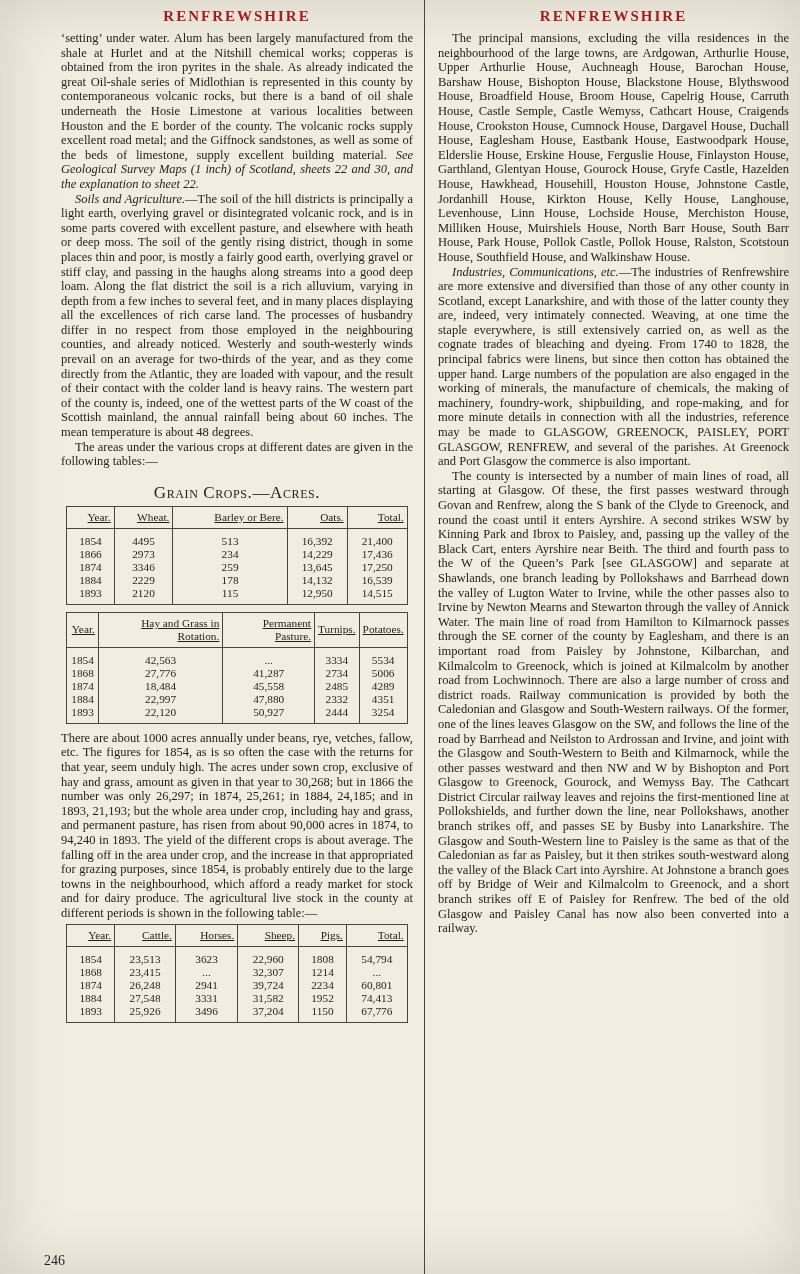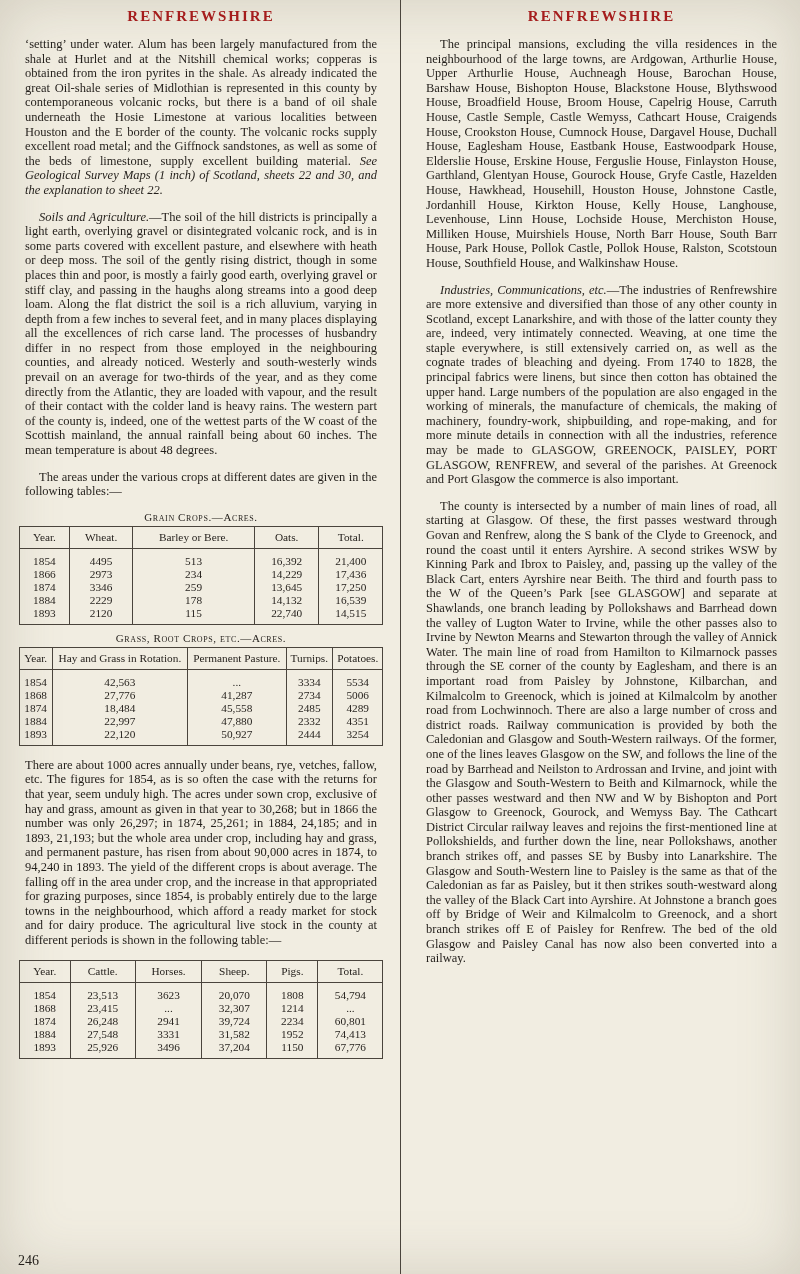--- a/index.html
+++ b/index.html
@@ -7,78 +7,79 @@
     position: relative;
     width: 800px;
     height: 1274px;
     margin: 0 auto;
     background: var(--color-paper, #f1ede1);
     color: var(--color-ink, #221e1a);
     font-family: "Liberation Serif", "DejaVu Serif", serif;
     overflow: hidden;
     box-shadow: inset 0 0 60px rgba(120,110,90,0.25);
   }
-  .columns { display: flex; height: 100%; }
+  .columns { display: flex; height: 100%; padding-left: 48px; }
   .col { box-sizing: border-box; width: 50%; }
   .col-left  { padding: 6px 11px 26px 13px; }
   .col-right { padding: 6px 11px 6px 13px; border-left: 1px solid var(--color-rule, #4a443c); }
   .col-header {
     margin: 2px 0 6px 0;
     text-align: center;
     font-size: 15px;
     font-weight: bold;
     letter-spacing: 2px;
     color: var(--color-header, #a51d1d);
   }
   .para {
-    margin: 12px;
+    margin: 0;
     font-size: 12.5px;
     line-height: 14.6px;
     text-align: justify;
     text-indent: 14px;
     hyphens: auto;
   }
   .no-indent { text-indent: 0; }
   .italic { font-style: italic; }
   .table-caption {
-    margin: 7px 0 2px 0;
+    margin: 14px 0 2px 0;
     text-align: center;
     font-variant: small-caps;
     letter-spacing: 0.6px;
-    font-size: 11px;
+    font-size: 17px;
   }
   table.data-table {
     width: 97%;
     margin: 3px auto 7px auto;
     border-collapse: collapse;
     border: 1px solid var(--color-rule, #4a443c);
     font-size: 11.3px;
     line-height: 13px;
   }
   table.data-table th {
     font-weight: normal;
     border-bottom: 1px solid var(--color-rule, #4a443c);
     border-left: 1px solid var(--color-rule, #4a443c);
     padding: 4px 3px;
-    text-align: center;
+    text-align: right;
     vertical-align: middle;
+    text-decoration: underline;
   }
   table.data-table td {
     border-left: 1px solid var(--color-rule, #4a443c);
     padding: 0 4px;
     text-align: center;
     vertical-align: top;
   }
   table.data-table th:first-child,
   table.data-table td:first-child { border-left: none; }
   table.data-table tbody tr:first-child td { padding-top: 6px; }
   table.data-table tbody tr:last-child td { padding-bottom: 4px; }
   .page-number {
     position: absolute;
-    left: 18px;
+    left: 44px;
     bottom: 5px;
     font-size: 14px;
   }
 </style>
 </head>
 <body>
 
 <div class="page">
   <div class="columns">
 
@@ -128,27 +129,26 @@
               <td>1884</td>
               <td>2229</td>
               <td>178</td>
               <td>14,132</td>
               <td>16,539</td>
             </tr>
             <tr>
               <td>1893</td>
               <td>2120</td>
               <td>115</td>
-              <td>22,740</td>
+              <td>12,950</td>
               <td>14,515</td>
             </tr>
           </tbody>
         </table>
 
-      <div class="table-caption">Grass, Root Crops, etc.—Acres.</div>
       <table class="data-table" data-table="left.grass_table">
           <thead>
             <tr>
               <th>Year.</th>
               <th>Hay and Grass in Rotation.</th>
               <th>Permanent Pasture.</th>
               <th>Turnips.</th>
               <th>Potatoes.</th>
             </tr>
           </thead>
@@ -202,21 +202,21 @@
               <th>Sheep.</th>
               <th>Pigs.</th>
               <th>Total.</th>
             </tr>
           </thead>
           <tbody>
             <tr>
               <td>1854</td>
               <td>23,513</td>
               <td>3623</td>
-              <td>20,070</td>
+              <td>22,960</td>
               <td>1808</td>
               <td>54,794</td>
             </tr>
             <tr>
               <td>1868</td>
               <td>23,415</td>
               <td>...</td>
               <td>32,307</td>
               <td>1214</td>
               <td>...</td>

